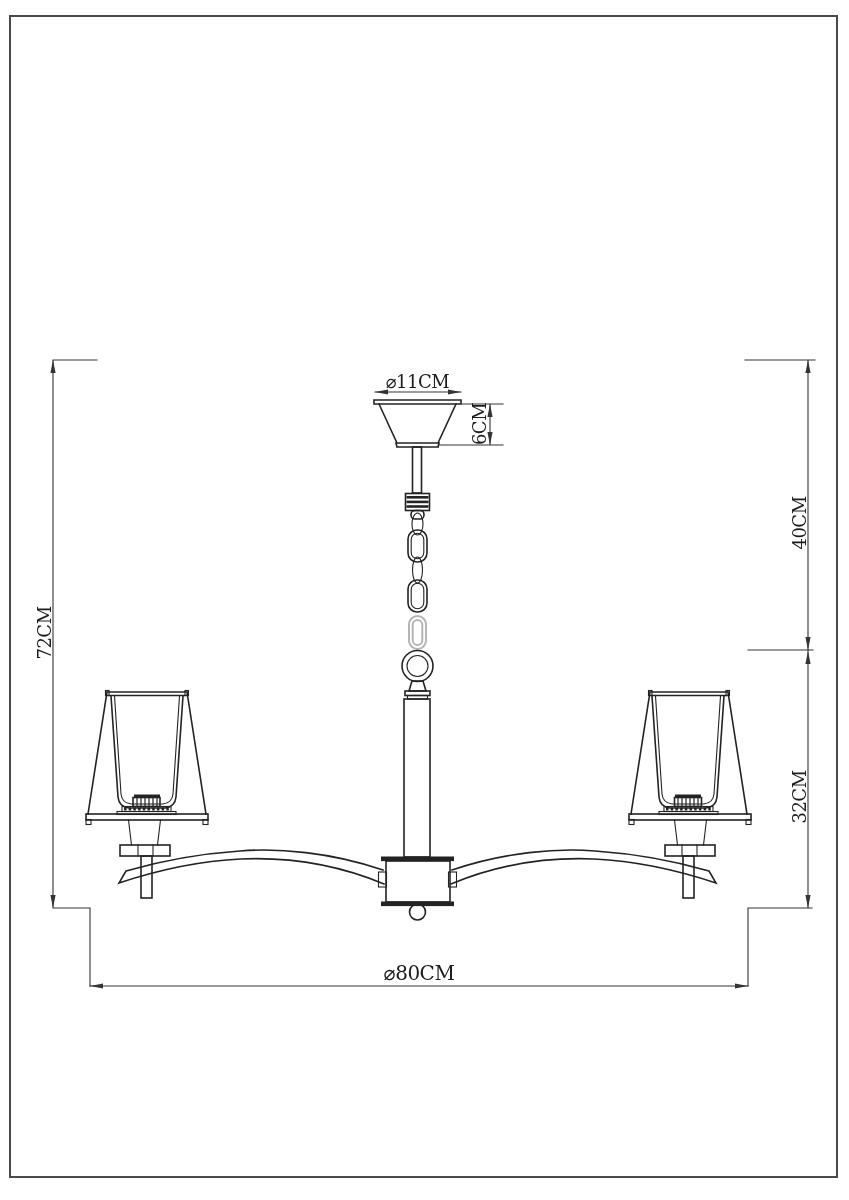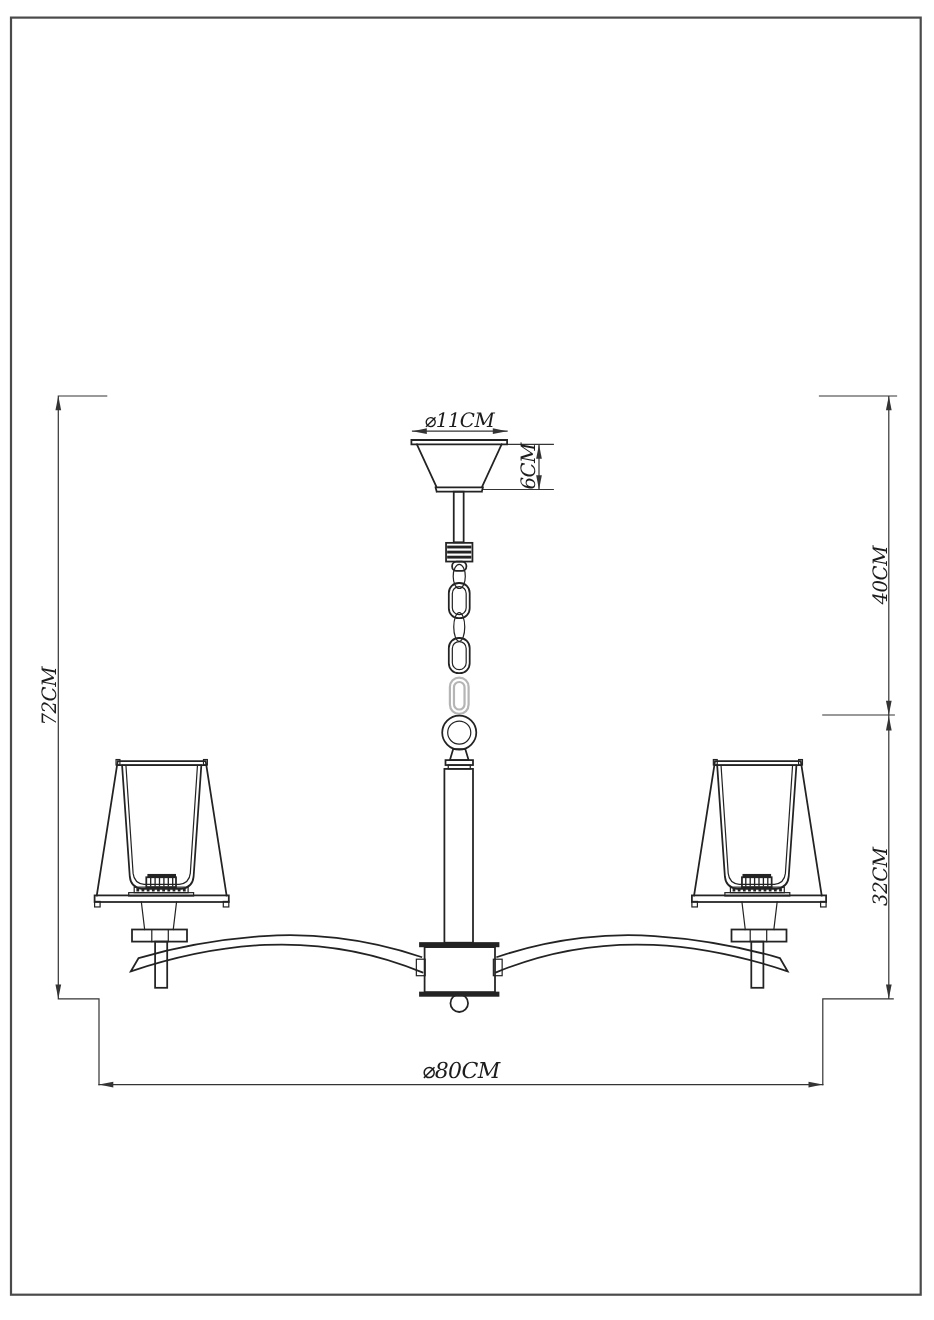--- a/index.html
+++ b/index.html
@@ -4,21 +4,21 @@
 <style>
   :root{
     --line:#232323;
     --dim:#343434;
     --faint:#b5b5b5;
     --text:#1c1c1c;
     --border:#4a4a4a;
     --bg:#ffffff;
   }
   html,body{margin:0;padding:0;background:var(--bg);}
-  .stage{position:relative;width:849px;height:1200px;background:var(--bg);overflow:hidden;font-style:italic;}
+  .stage{position:relative;width:849px;height:1200px;background:var(--bg);overflow:hidden;}
   .page-border{position:absolute;left:9px;top:15px;width:829px;height:1163px;border:2px solid var(--border);box-sizing:border-box;}
   svg{position:absolute;left:0;top:0;}
   .stroke{stroke:var(--line);fill:none;stroke-width:1.6;stroke-linecap:square;}
   .thin{stroke:var(--line);fill:none;stroke-width:1.1;stroke-linecap:square;}
   .dim{stroke:var(--dim);fill:none;stroke-width:1.1;stroke-linecap:square;}
   .arrow{fill:var(--dim);stroke:none;}
   .filldark{fill:var(--line);stroke:none;}
   .faint{stroke:var(--faint);fill:none;stroke-width:2;}
   .rib{stroke:var(--line);fill:none;stroke-width:1.2;}
   .dash{stroke:var(--line);fill:none;stroke-width:3;stroke-dasharray:2.5 2.2;}

